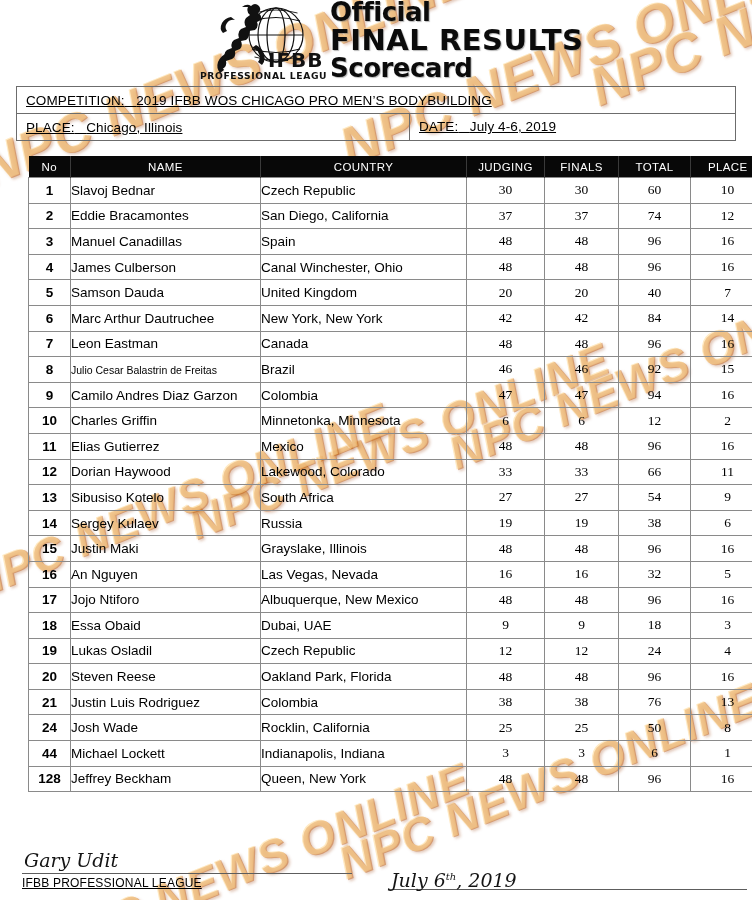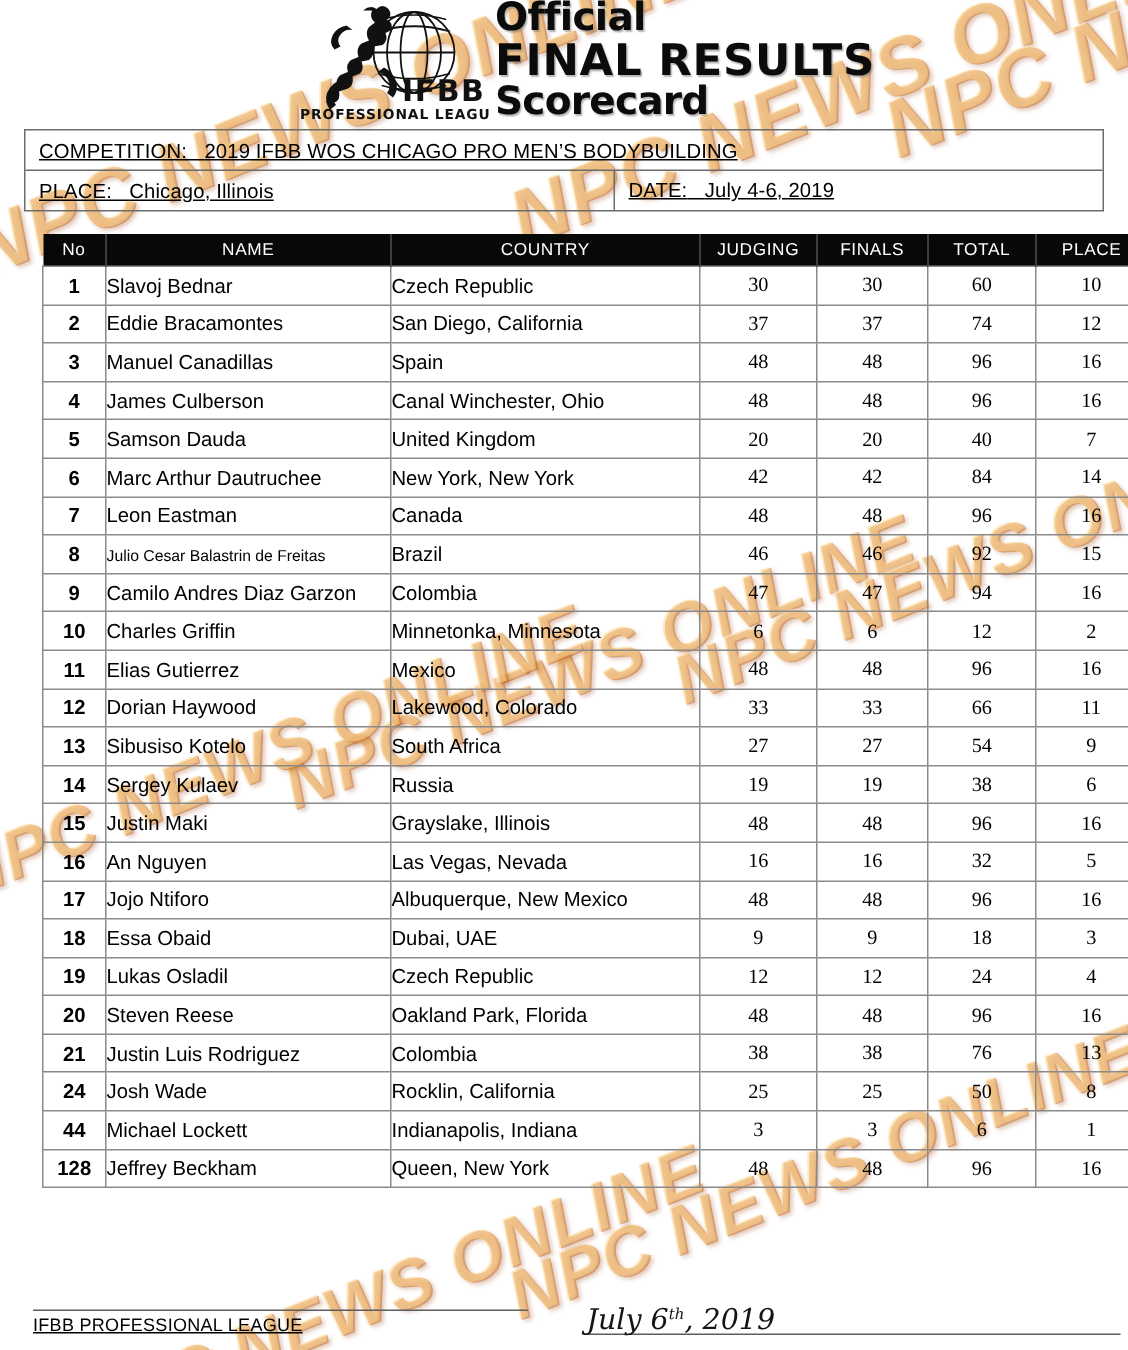--- a/index.html
+++ b/index.html
@@ -502,20 +502,21 @@
             <td class="c-num">48</td>
             <td class="c-num">96</td>
             <td class="c-num">16</td>
           </tr>
         </tbody>
     </table>
   </div>
 
   <div class="footer">
     <div class="sig-group sig-left">
+      <div class="sig-script">Gary Udit</div>
       <div class="sig-rule"></div>
       <div class="sig-caption">IFBB PROFESSIONAL LEAGUE</div>
     </div>
     <div class="sig-group sig-right">
       <div class="sig-script"><span>July 6</span><sup>th</sup><span>, 2019</span></div>
       <div class="sig-rule"></div>
     </div>
   </div>
 
 </div>

